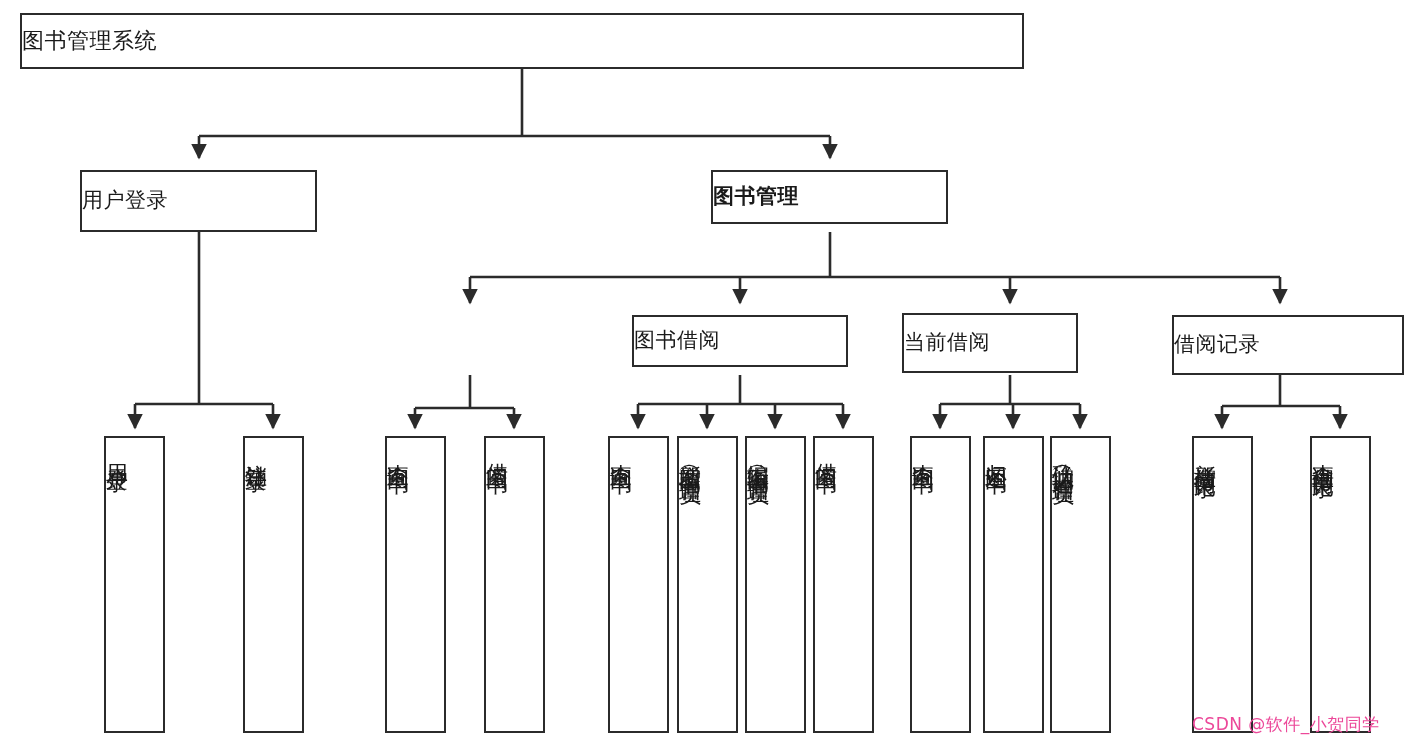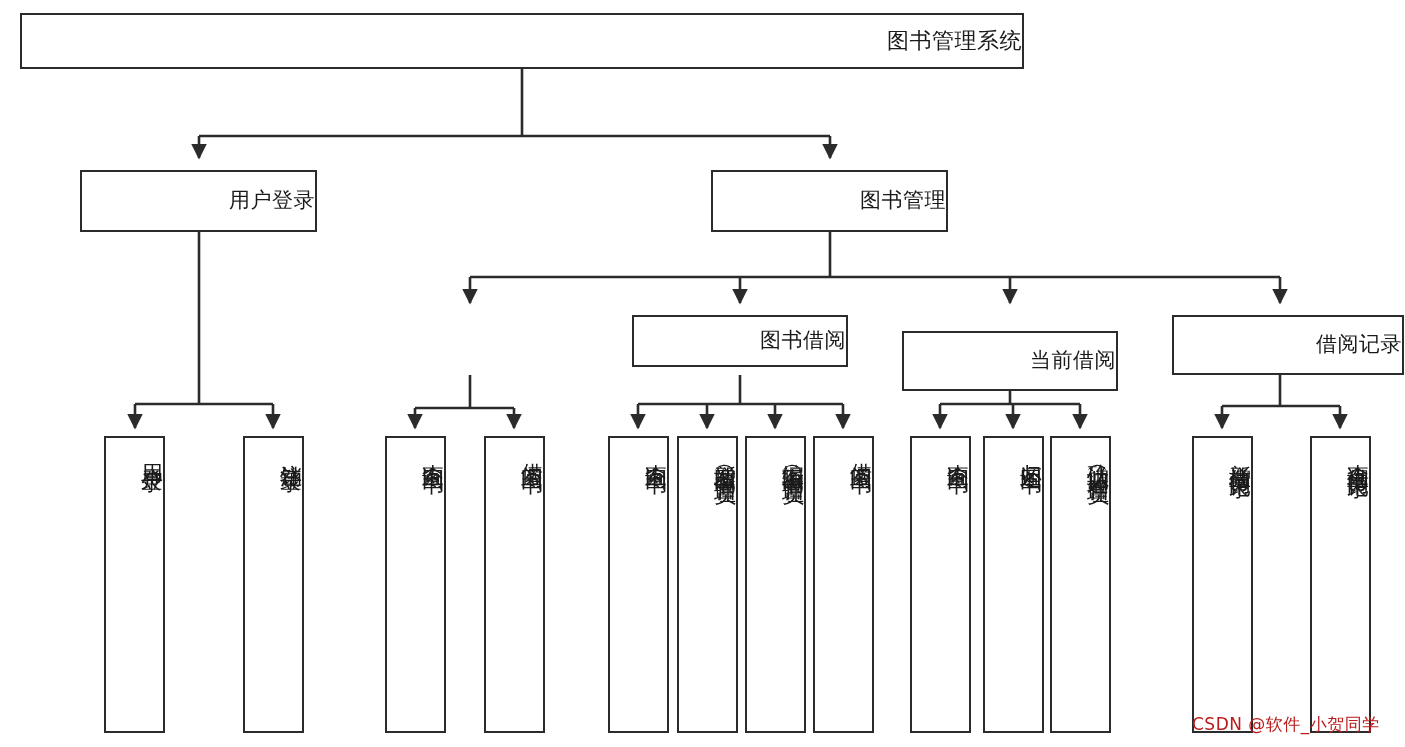--- a/index.html
+++ b/index.html
@@ -24,21 +24,21 @@
     width: 1405px;
     height: 747px;
   }
   .node {
     position: absolute;
     box-sizing: border-box;
     background: #ffffff;
     border: 2px solid #2b2b2b;
     display: flex;
     align-items: center;
-    justify-content: flex-end;
+    justify-content: flex-start;
     color: #1a1a1a;
     z-index: 2;
   }
   .node-label {
     display: block;
     line-height: 1.12;
     white-space: nowrap;
     text-align: center;
   }
   .node.horiz .node-label {
@@ -56,21 +56,21 @@
     letter-spacing: 3px;
     line-height: 1;
     text-align: start;
   }
   .node.root .node-label { font-size: 22px; }
   .watermark {
     position: absolute;
     left: 1192px;
     top: 713px;
     font-size: 17px;
-    color: #b91c1c;
+    color: #ec4899;
     white-space: nowrap;
     z-index: 5;
     letter-spacing: 0.5px;
   }
 </style>
 </head>
 <body>
 
 <div id="canvas">
 
@@ -124,28 +124,28 @@
     </g>
   </svg>
 
   <div class="node horiz root" style="left:20px; top:13px; width:1004px; height:56px;">
     <span class="node-label">图书管理系统</span>
   </div>
 
   <div class="node horiz" style="left:80px; top:170px; width:237px; height:62px;">
     <span class="node-label">用户登录</span>
   </div>
-  <div class="node horiz" style="left:711px; top:170px; width:237px; height:62px;">
+  <div class="node horiz" style="left:711px; top:170px; width:237px; height:54px;font-weight:bold;">
     <span class="node-label">图书管理</span>
   </div>
 
   <div class="node horiz" style="left:632px; top:315px; width:216px; height:52px;">
     <span class="node-label">图书借阅</span>
   </div>
-  <div class="node horiz" style="left:902px; top:331px; width:216px; height:60px;">
+  <div class="node horiz" style="left:902px; top:313px; width:176px; height:60px;">
     <span class="node-label">当前借阅</span>
   </div>
   <div class="node horiz" style="left:1172px; top:315px; width:232px; height:60px;">
     <span class="node-label">借阅记录</span>
   </div>
 
   <div class="node vert" style="left:104px; top:436px; width:61px; height:297px;">
     <span class="node-label">用户登录</span>
   </div>
   <div class="node vert" style="left:243px; top:436px; width:61px; height:297px;">

